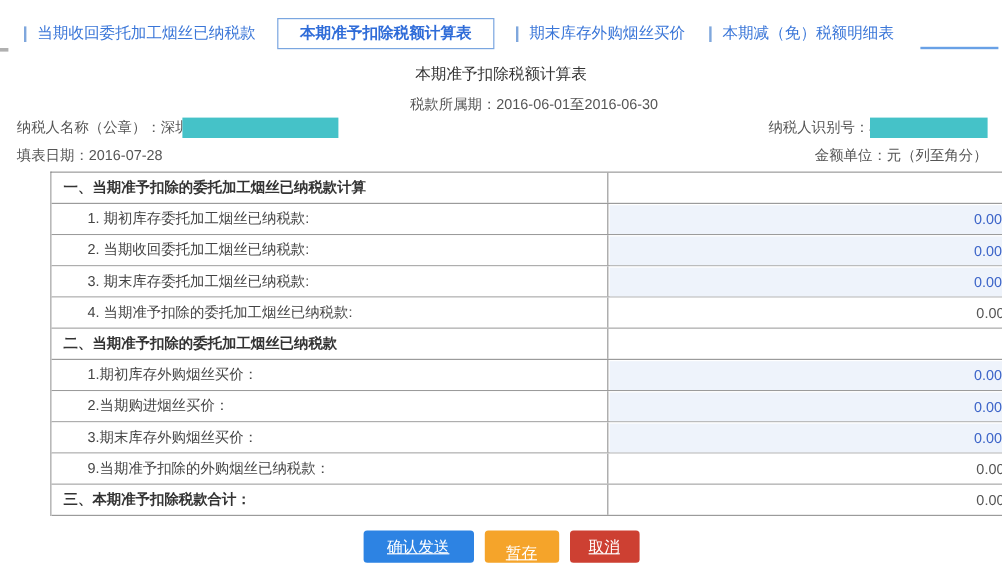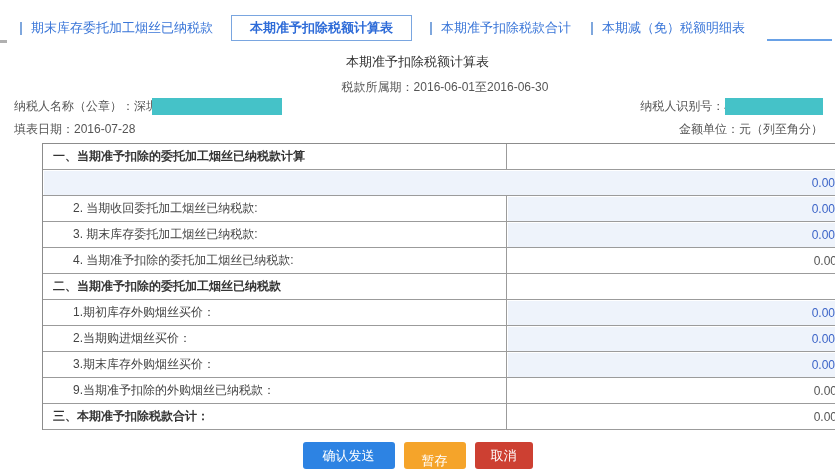--- a/index.html
+++ b/index.html
@@ -29,39 +29,39 @@
   .calc-table { position: absolute; top: 143px; left: 22px; width: 808px; border: 1px solid #8c8c8c; border-bottom: none; margin-left: 20px; }
   .trow { display: flex; height: 26px; border-bottom: 1px solid #9b9b9b; background: #fff; }
   .tcell-label { width: 464px; border-right: 1px solid #9b9b9b; display: flex; align-items: center; padding-left: 30px; color: #444; }
   .trow.section .tcell-label, .trow.total .tcell-label { font-weight: bold; padding-left: 10px; color: #333; }
   .tcell-value { flex: 1; display: flex; align-items: center; justify-content: flex-end; position: relative; }
   .val-input { width: calc(100% - 9px); height: 24px; margin: 0 8px 0 1px; border: none; outline: none; background: #eef3fb; color: #3c64c8; font-size: 12px; text-align: right; padding-right: 6px; font-family: "Liberation Sans", "DejaVu Sans", sans-serif; }
   .val-static { padding-right: 12px; color: #555; }
 
   
   .btn-bar { position: absolute; top: 442px; left: 0; width: 100%; display: flex; justify-content: center; gap: 9px; }
-  .btn { height: 27px; border: none; border-radius: 3px; color: #fff; font-size: 13px; cursor: pointer; font-family: "Liberation Sans", "DejaVu Sans", sans-serif; }
+  .btn { height: 27px; border: none; border-radius: 3px; color: #fff; font-size: 13px; cursor: pointer; font-family: "Liberation Sans", "DejaVu Sans", sans-serif; text-decoration: underline; }
   .btn.confirm { background: #2d83e3; padding: 0 20px; }
   .btn.save    { background: #f5a42a; padding: 10px 18px; }
   .btn.cancel  { background: #cd4032; padding: 0 16px; }
 </style>
 </head>
 <body>
 
 <div class="edge-mark"></div>
 
 <div class="tabbar">
   <div class="tab inactive">
-      <span>期末库存委托加工烟丝已纳税款</span>
+      <span>当期收回委托加工烟丝已纳税款</span>
     </div>
   <div class="tab active">
       <span>本期准予扣除税额计算表</span>
     </div>
   <div class="tab inactive">
-      <span>本期准予扣除税款合计</span>
+      <span>期末库存外购烟丝买价</span>
     </div>
   <div class="tab inactive">
       <span>本期减（免）税额明细表</span>
     </div>
   <div class="tab-underline"></div>
 </div>
 
 <div class="form-title">本期准予扣除税额计算表</div>
 <div class="form-period">税款所属期：2016-06-01至2016-06-30</div>
 
@@ -88,20 +88,21 @@
 </div>
 
 <div class="calc-table">
 
   <div class="trow section">
     <div class="tcell-label">一、当期准予扣除的委托加工烟丝已纳税款计算</div>
     <div class="tcell-value"></div>
   </div>
 
   <div class="trow">
+    <div class="tcell-label">1. 期初库存委托加工烟丝已纳税款:</div>
     <div class="tcell-value">
         <input class="val-input" readonly="" value="0.00" style="">
       </div>
   </div>
 
   <div class="trow">
     <div class="tcell-label">2. 当期收回委托加工烟丝已纳税款:</div>
     <div class="tcell-value">
         <input class="val-input" readonly="" value="0.00" style="">
       </div>

